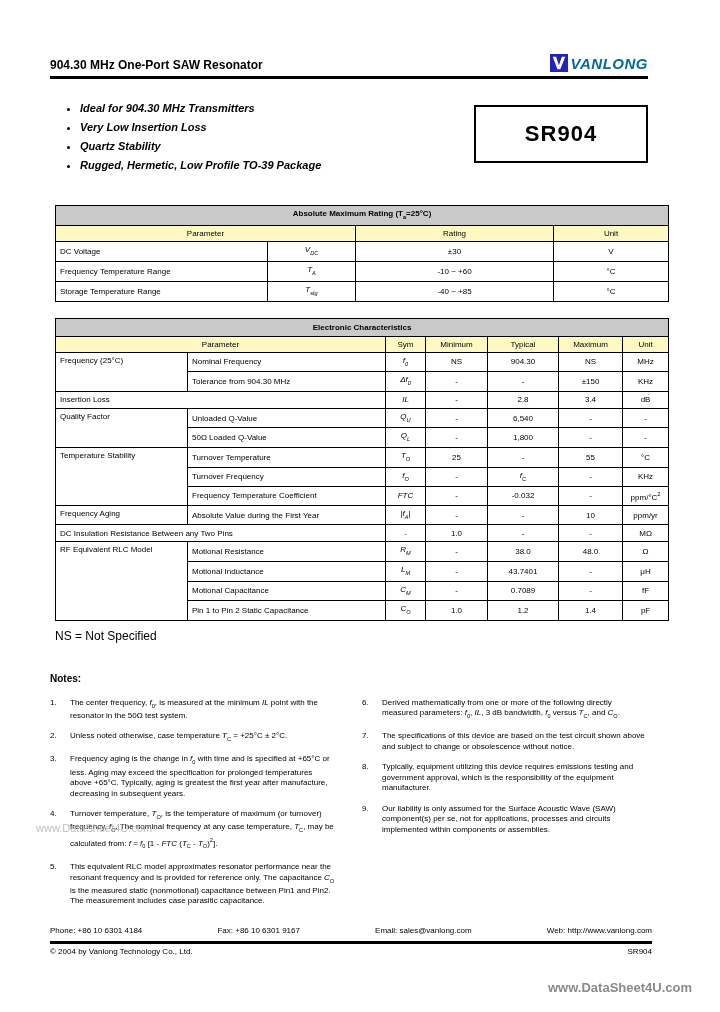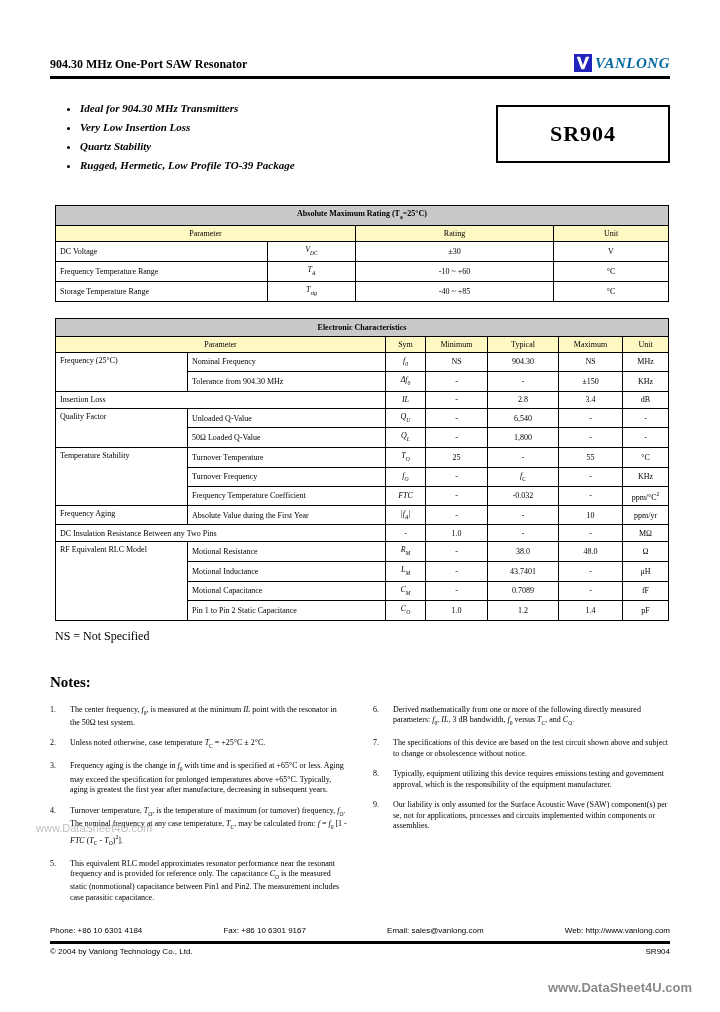--- a/index.html
+++ b/index.html
@@ -1,21 +1,21 @@
 <!DOCTYPE html>
 <html><head>
 <meta charset="utf-8">
 <style>
   html,body{margin:0;padding:0;}
   body{
     width:720px;height:1012px;position:relative;overflow:hidden;
     background:#ffffff;color:#000;
     font-family:"Liberation Sans", sans-serif;
   }
-  .page{padding:54px 50px 0 50px;font-family:Liberation Serif, serif;}
+  .page{padding:54px 72px 0 50px;}
 
   
   .doc-header{display:flex;justify-content:space-between;align-items:flex-end;
     border-bottom:3px solid #000;padding-bottom:4px;}
   .doc-title{font-size:12px;font-weight:bold;}
   .brand{display:flex;align-items:center;gap:3px;}
   .brand-text{font-size:15px;font-weight:bold;font-style:italic;color:#0369a1;letter-spacing:.5px;}
 
   
   .intro-row{display:flex;justify-content:space-between;margin-top:20px;}
@@ -33,29 +33,29 @@
   .c-param{text-align:left;padding-left:6px;}
   .c-group{vertical-align:top;}
   .c-sym{text-align:center;font-style:italic;}
   .c-center{text-align:center;}
   .abs-tbl{margin-top:30px;}
   .abs-tbl td{height:15px;}
   .elec-tbl{margin-top:16px;}
   .elec-tbl td{height:12px;}
 
   .ns-note{font-size:12px;margin:8px 0 0 5px;}
-  .notes-heading{font-size:15px;font-weight:bold;margin-top:30px;}
+  .notes-heading{font-size:10px;font-weight:bold;margin-top:30px;}
   .notes-cols{display:flex;gap:26px;margin-top:14px;}
   .notes-col{width:297px;}
   .note-item{display:flex;margin-bottom:10px;font-size:8px;line-height:10.5px;}
   .note-num{width:20px;flex:none;}
   .note-text{flex:1;}
 
   
-  .footer{position:absolute;left:50px;right:50px;top:926px;}
+  .footer{position:absolute;left:50px;right:68px;top:926px;}
   .contacts{display:flex;justify-content:space-between;font-size:8px;}
   .footer-rule{border-top:3px solid #000;margin-top:6px;}
   .footer-bottom{display:flex;justify-content:space-between;font-size:8px;margin-top:3px;}
 
   .watermark-mid{position:absolute;left:36px;top:822px;color:#b3b3b3;font-size:11px;opacity:.85;}
   .watermark-bottom{position:absolute;right:28px;top:980px;color:#8a8a8a;
     font-size:13px;font-weight:bold;}
   sub,sup{font-size:70%;}
 </style>
 </head>

